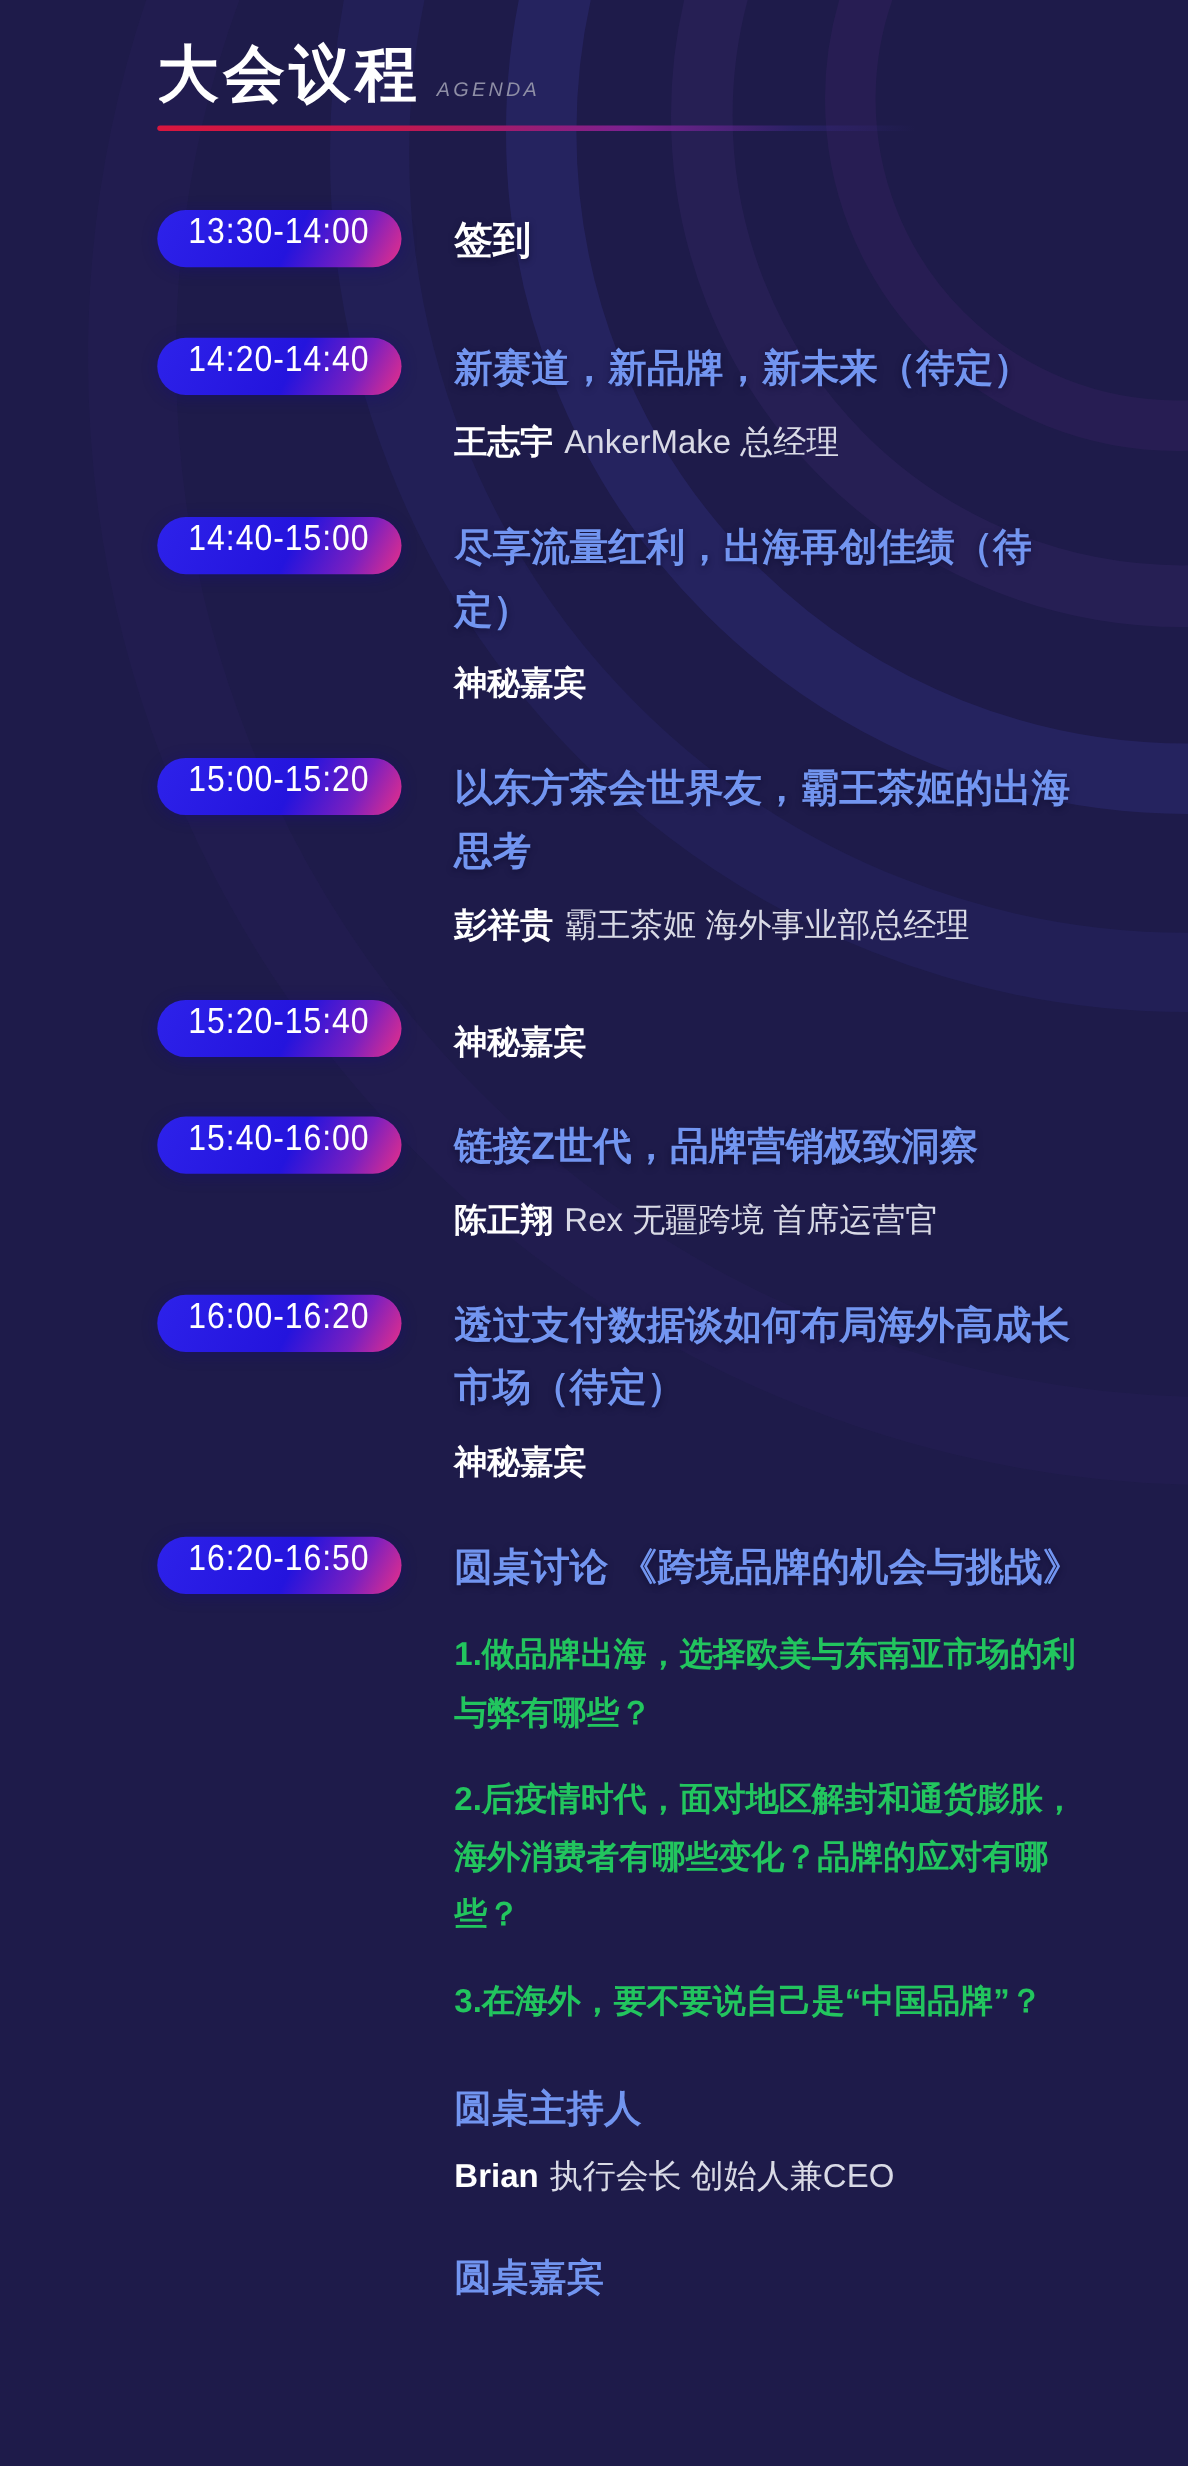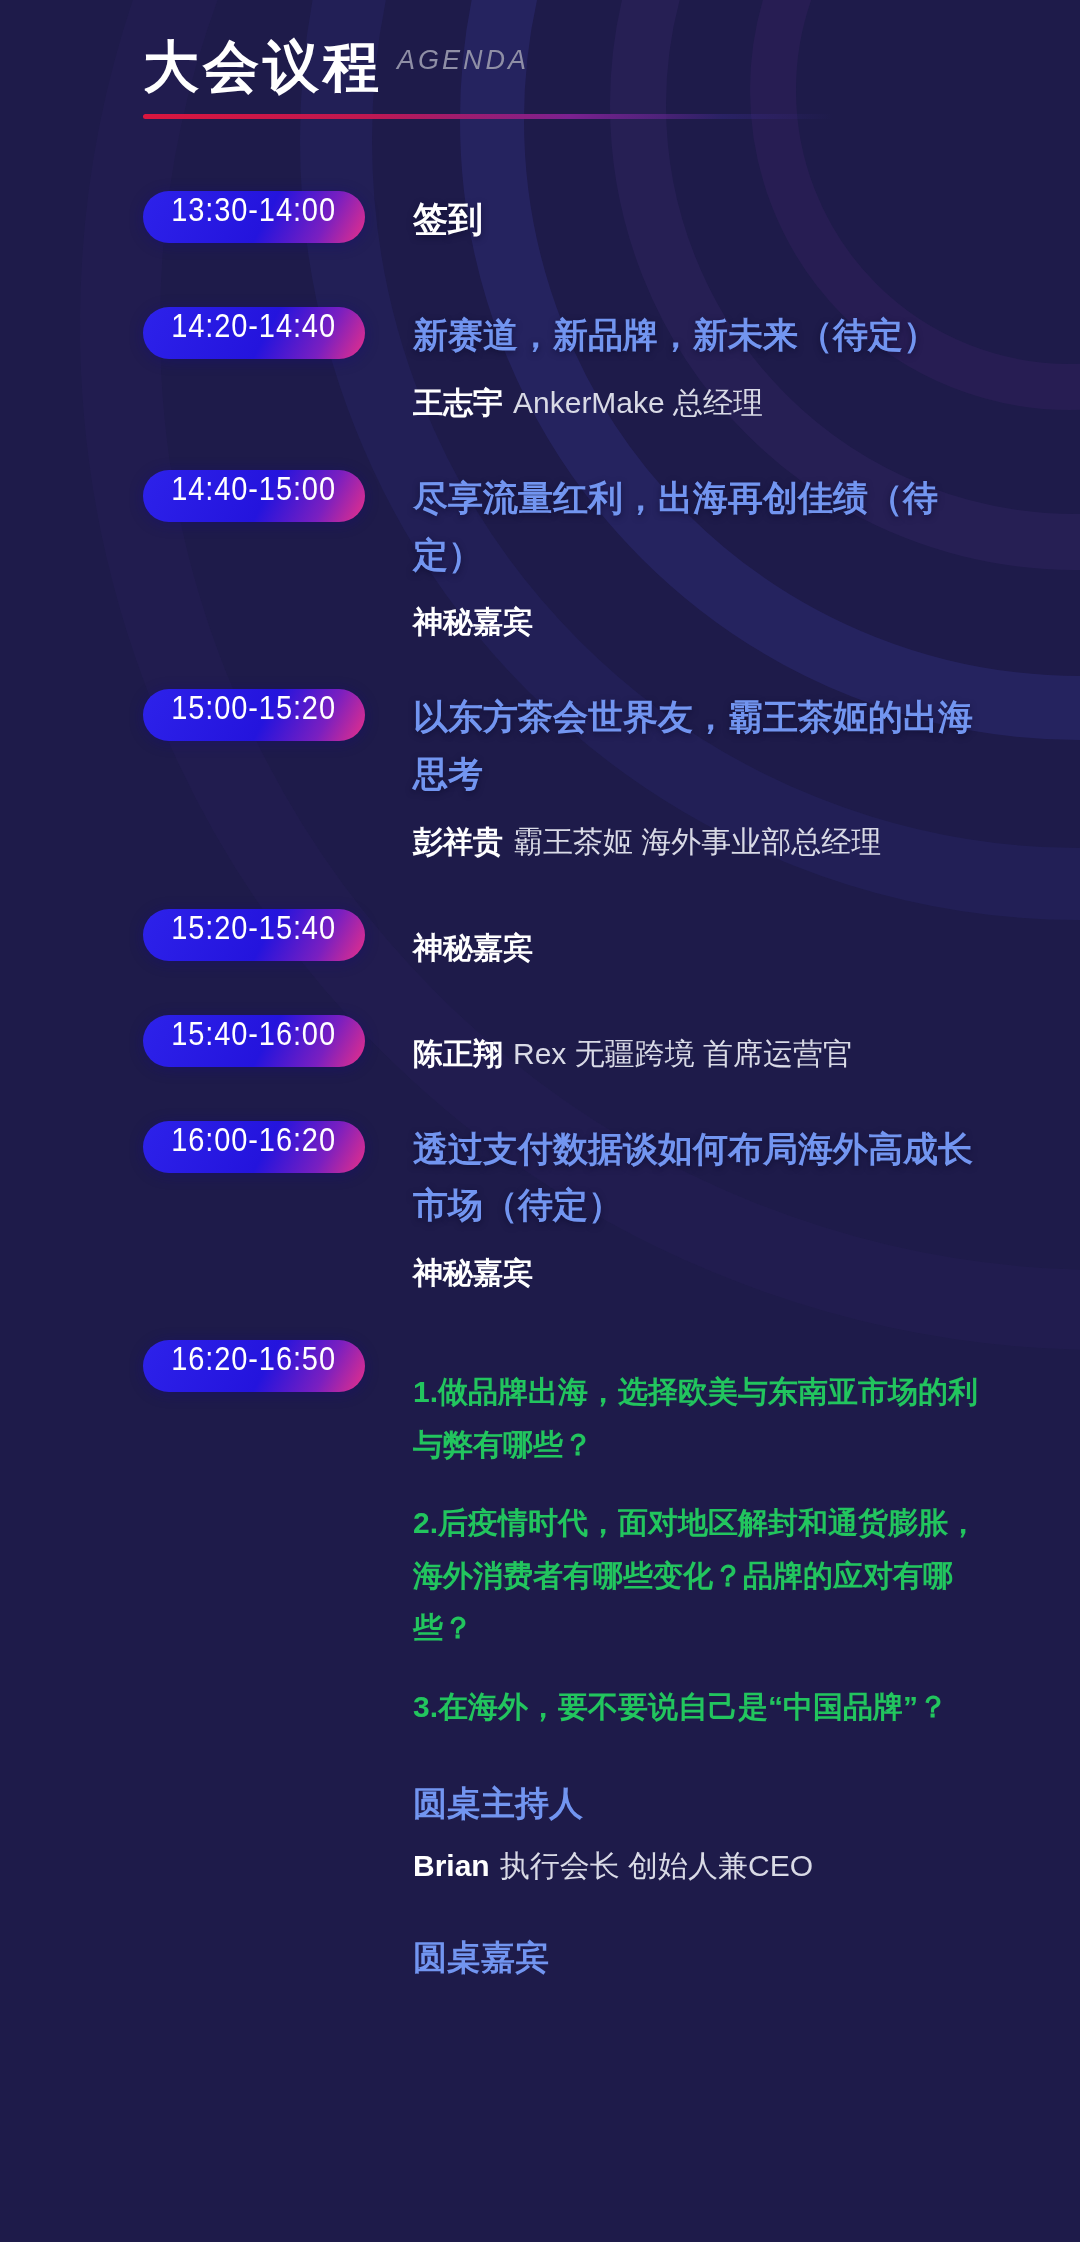--- a/index.html
+++ b/index.html
@@ -22,21 +22,21 @@
   .ring2{ width:1240px; height:1240px; top:-500px; right:-620px; border:64px solid rgba(64,64,172,0.22); }
   .ring3{ width:930px;  height:930px;  top:-360px; right:-460px; border:56px solid rgba(92,58,150,0.14); }
   .ring4{ width:640px;  height:640px;  top:-230px; right:-310px; border:46px solid rgba(110,52,148,0.12); }
   .ring5{ width:2050px; height:2050px; top:-700px; right:-1050px; border:80px solid rgba(80,56,140,0.08); }
 
   .content-wrap{ position:relative; z-index:2; padding:36px 60px 60px 95px; }
 
   
   .header-row{ display:flex; align-items:flex-end; }
   .page-title{ font-size:56px; font-weight:800; color:#ffffff; letter-spacing:4px; line-height:1.1; }
-  .page-subtitle{ font-size:27px; font-style:italic; color:#8f8fa6; letter-spacing:3px; margin-left:14px; margin-bottom:22px; }
+  .page-subtitle{ font-size:18px; font-style:italic; color:#8f8fa6; letter-spacing:3px; margin-left:14px; margin-bottom:6px; }
   .header-line{
     margin-top:16px; height:5px; width:690px; border-radius:3px;
     background:linear-gradient(90deg,#d9163e 0%,#c01850 32%,#7b2190 62%,rgba(62,46,150,0.35) 84%,rgba(40,40,120,0) 100%);
   }
 
   
   .agenda{ margin-top:72px; }
   .row{ display:flex; align-items:flex-start; }
   .row.gap-lg{ margin-bottom:60px; }
   .row.gap-md{ margin-bottom:46px; }
@@ -146,20 +146,21 @@
             <span class="speaker-name">神秘嘉宾</span><span class="speaker-role"></span>
           </div>
         </div>
       </div>
 
       <div class="row gap-md">
         <div class="time-pill">
           <span class="time-text">15:40-16:00</span>
         </div>
         <div class="item-body">
+          <div class="item-title">链接Z世代，品牌营销极致洞察</div>
           <div class="speaker-line">
             <span class="speaker-name">陈正翔</span><span class="speaker-role">Rex 无疆跨境 首席运营官</span>
           </div>
         </div>
       </div>
 
       <div class="row gap-md">
         <div class="time-pill">
           <span class="time-text">16:00-16:20</span>
         </div>
@@ -169,20 +170,21 @@
             <span class="speaker-name">神秘嘉宾</span><span class="speaker-role"></span>
           </div>
         </div>
       </div>
 
       <div class="row gap-md">
         <div class="time-pill">
           <span class="time-text">16:20-16:50</span>
         </div>
         <div class="item-body">
+          <div class="item-title">圆桌讨论 《跨境品牌的机会与挑战》</div>
           <div class="topic">1.做品牌出海，选择欧美与东南亚市场的利与弊有哪些？</div>
           <div class="topic">2.后疫情时代，面对地区解封和通货膨胀，海外消费者有哪些变化？品牌的应对有哪些？</div>
           <div class="topic">3.在海外，要不要说自己是“中国品牌”？</div>
 
           <div class="sub-heading">圆桌主持人</div>
           <div class="speaker-line">
             <span class="speaker-name">Brian</span><span class="speaker-role">执行会长 创始人兼CEO</span>
           </div>
 
           <div class="sub-heading">圆桌嘉宾</div>

